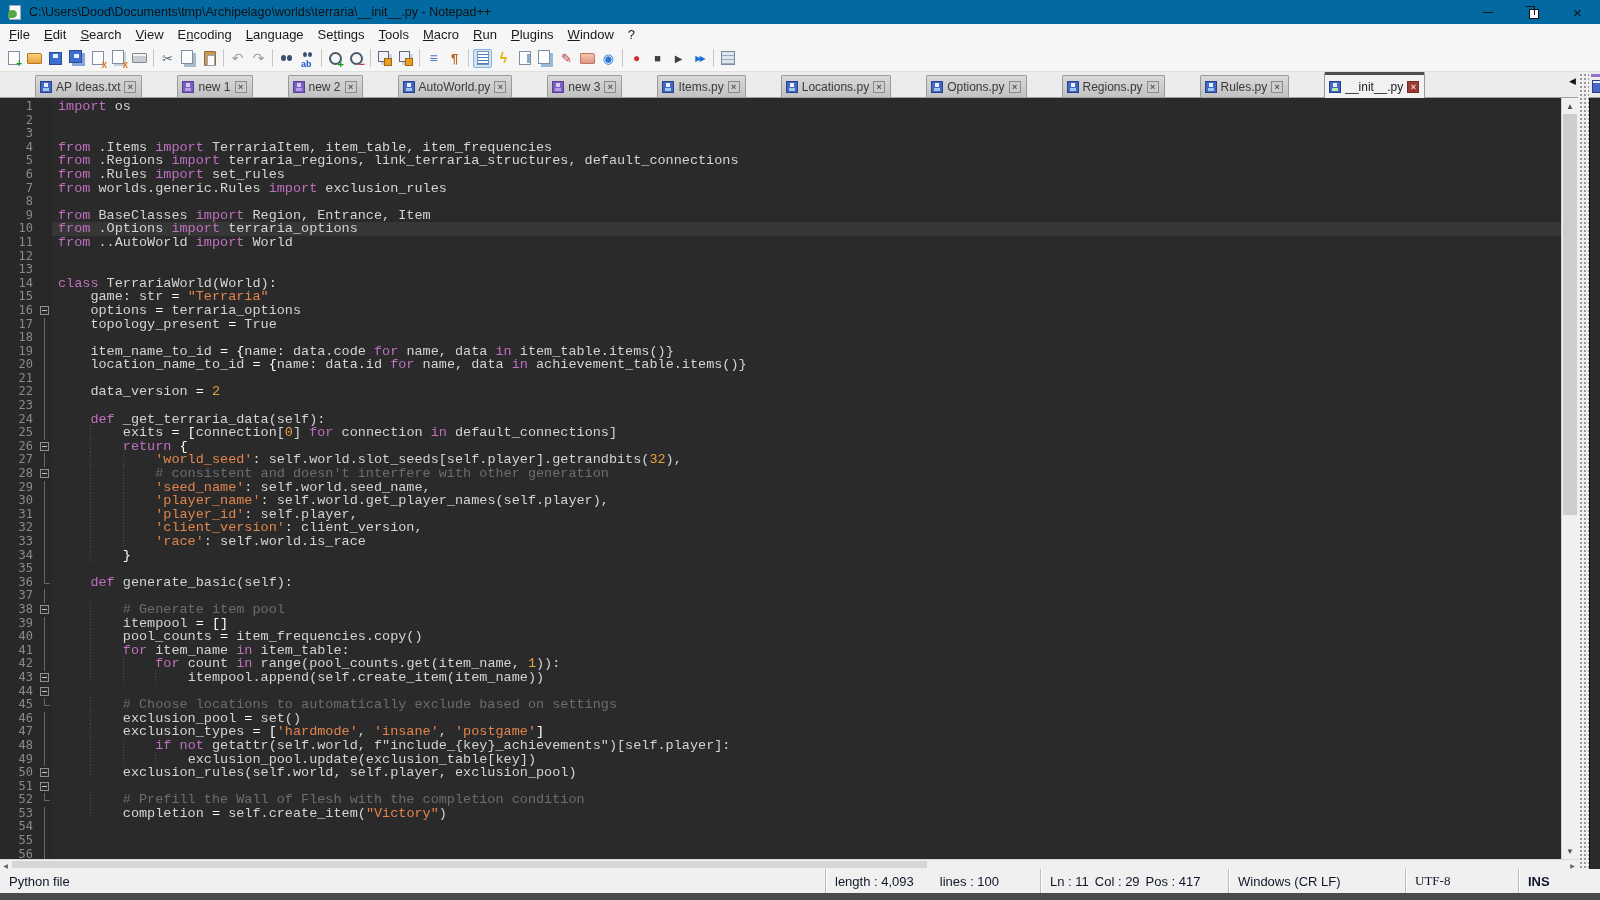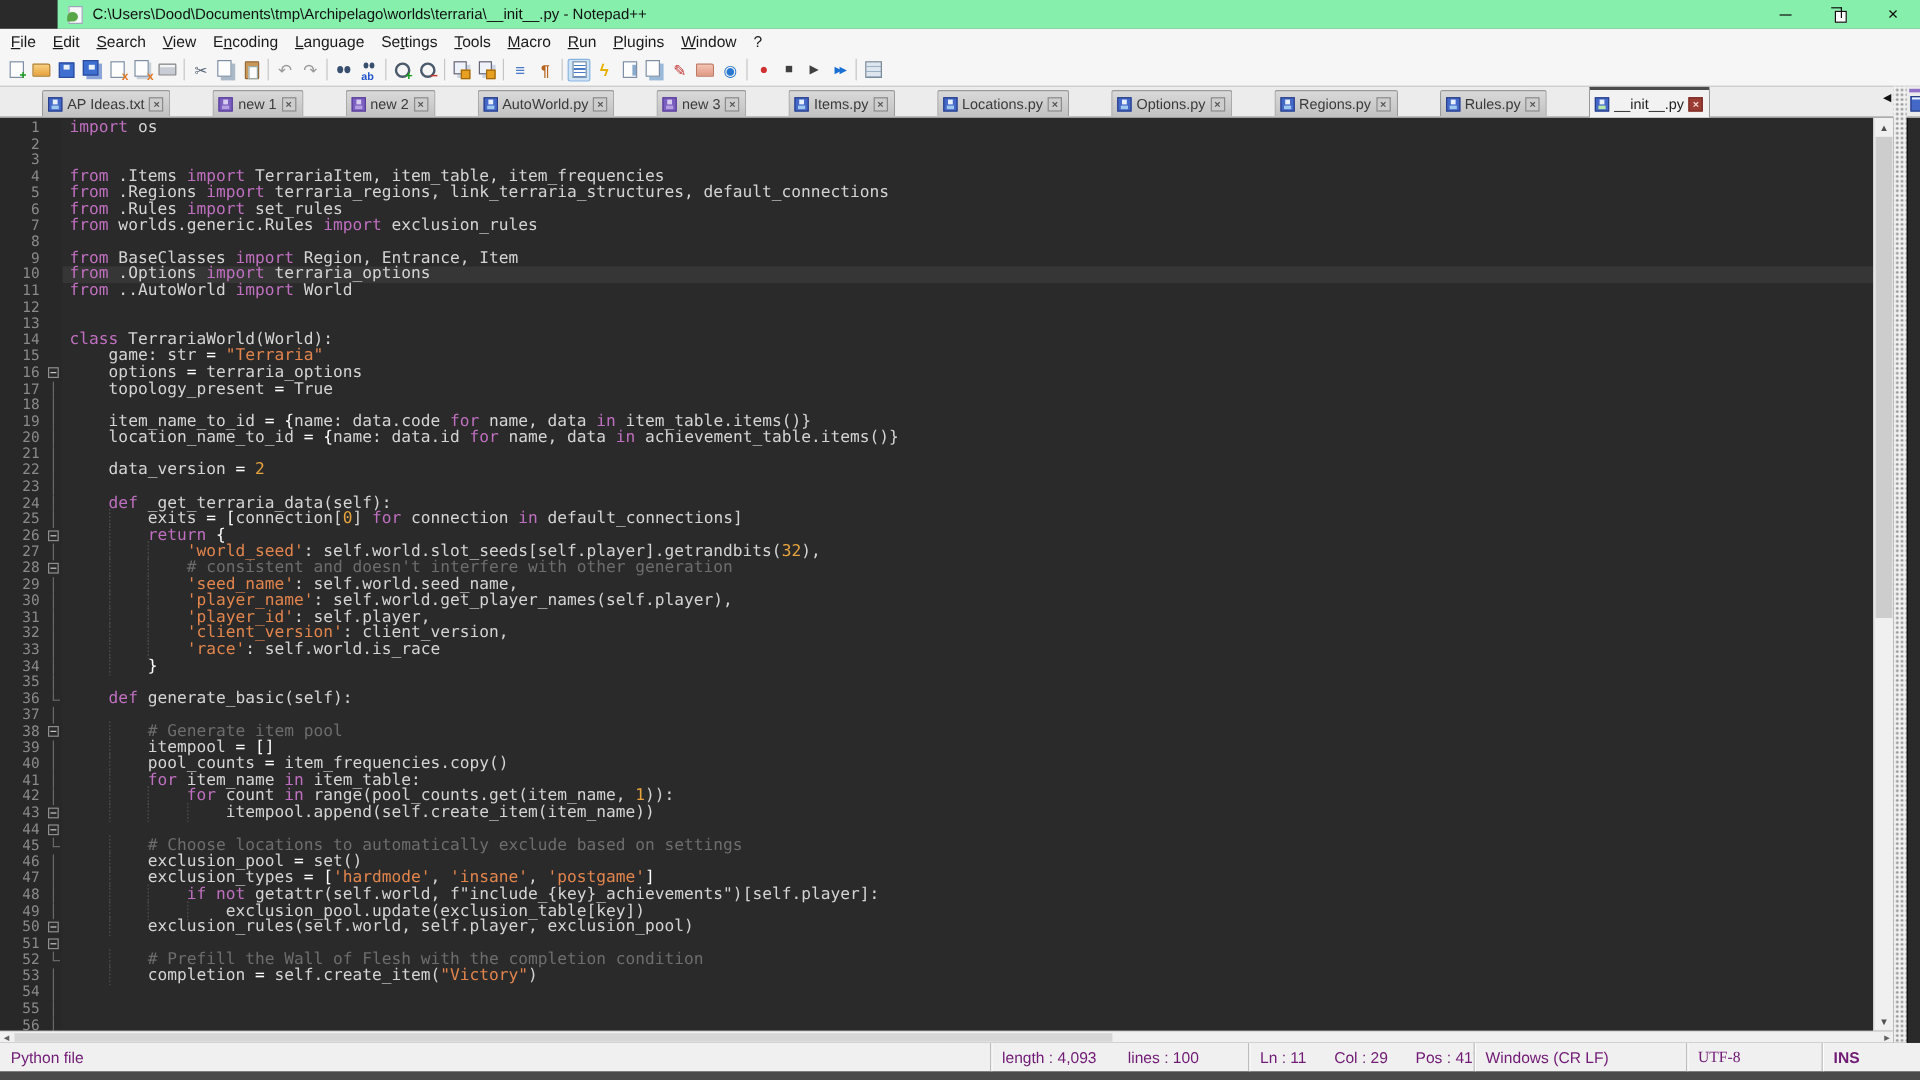--- a/index.html
+++ b/index.html
@@ -1,21 +1,21 @@
 <!DOCTYPE html>
 <html><head>
 <meta charset="utf-8">
 <style>
   * { margin:0; padding:0; box-sizing:border-box; }
   html,body { width:1600px; height:900px; overflow:hidden; background:#4a4a4a;
     font-family:"Liberation Sans", sans-serif; }
   .win { position:relative; width:1600px; height:900px; display:flex; flex-direction:column; background:#2a2a2a; }
 
   
-  .titlebar { height:24px; background:#86efac; display:flex; align-items:center; flex:0 0 auto;margin-left:48px; }
+  .titlebar { height:24px; background:#0369a1; display:flex; align-items:center; flex:0 0 auto; }
   .appicon { width:16px; height:16px; margin:0 6px 0 7px; position:relative; }
   .appicon::before { content:""; position:absolute; left:2px; top:1px; width:10px; height:13px; background:#f8f8f8; border:1px solid #9aa7b8; }
   .appicon::after { content:""; position:absolute; left:1px; top:6px; width:9px; height:8px; background:#59a648; border-radius:50% 50% 50% 10%; }
   .title-text { font-size:12.5px; color:#111; white-space:nowrap; }
   .tb-spacer { flex:1; }
   .winbtn { width:45px; height:24px; display:flex; align-items:center; justify-content:center; color:#111; }
   .winbtn.mini::before { content:""; width:10px; height:1px; background:#111; }
   .winbtn.rest { position:relative; }
   .winbtn.rest::before { content:""; width:8px; height:8px; border:1px solid #111; position:absolute; left:19px; top:9px; background:#fff; }
   .winbtn.rest::after { content:""; width:8px; height:8px; border:1px solid #111; position:absolute; left:16px; top:6px; border-left:none; border-bottom:none; }
@@ -98,21 +98,21 @@
      font-family:"DejaVu Sans Mono", monospace; font-size:13.5px; line-height:13.6px; }
   .gutter { flex:0 0 52px; background:#282828; padding-top:2px; }
   .gut-row { display:flex; height:13.6px; }
   .lnum { width:36px; text-align:right; padding-right:3px; color:#8a8a8a; font-size:12px; }
   .fold { width:16px; position:relative; display:inline-block; }
   .fold.f1::before { content:""; position:absolute; left:4px; top:2px; width:7px; height:7px; border:1px solid #8f8f8f; background:#2a2a2a; }
   .fold.f1::after { content:""; position:absolute; left:6px; top:6px; width:5px; height:1px; background:#c8c8c8; }
   .fold.f2::before { content:""; position:absolute; left:8px; top:0; width:1px; height:100%; background:#686868; }
   .fold.f3::before { content:""; position:absolute; left:8px; top:0; width:1px; height:8px; background:#686868; }
   .fold.f3::after { content:""; position:absolute; left:8px; top:7px; width:6px; height:1px; background:#686868; }
-  .codecol { flex:1 1 auto; padding-top:2px; overflow:hidden; }
+  .codecol { flex:1 1 auto; padding-top:2px; overflow:hidden;font-family:Liberation Mono, monospace; }
   .code-row { height:13.6px; white-space:pre; padding-left:6px; }
   .code-row.cur { background:#363636; }
   .ind { white-space:pre; }
   .ind.guide { background-image:linear-gradient(#4d4d4d 45%, transparent 0); background-size:1px 3px; background-repeat:repeat-y; background-position:0 0; }
   .tk-d { color:#d4d4d4; } .tk-o { color:#ffffff; }
   .tk-k { color:#bf6fbf; } .tk-s { color:#e2854d; }
   .tk-n { color:#e8a33d; } .tk-c { color:#6d6d6d; }
 
   
   .vscroll { flex:0 0 17px; background:#f0f0f0; border-left:1px solid #d0d0d0; display:flex; flex-direction:column; }
@@ -129,24 +129,24 @@
   .splitter { flex:0 0 11px; background-color:#f0f0f0;
      background-image:radial-gradient(#9a9a9a 1px, transparent 1.2px); background-size:4px 4px; background-position:1px 1px; }
   .sliver { flex:0 0 11px; display:flex; flex-direction:column; }
   .sliver-tab { height:26px; background:#ececec; position:relative; border-bottom:1px solid #a0a0a0; }
   .sliver-tab::before { content:""; position:absolute; left:2px; right:0; top:2px; height:3px; background:#9070c8; }
   .sliver-tab::after { content:""; position:absolute; left:3px; top:8px; width:9px; height:11px; background:#4468c8; border:1px solid #2a3f88; box-shadow:inset 0 2px 0 #e8f0ff; }
   .sliver-edit { flex:1; background:#2a2a2a; border-left:1px solid #101010; }
   .tab-overflow { position:absolute; top:4px; right:24px; color:#111; font-size:9px; z-index:2; }
 
   
-  .status { flex:0 0 24px; background:#f0f0f0; display:flex; font-size:13px; color:#701a75; align-items:center; }
+  .status { flex:0 0 24px; background:#f0f0f0; display:flex; font-size:13px; color:#0f172a; align-items:center; }
   .sec { height:100%; display:flex; align-items:center; border-left:1px solid #bdbdbd; box-shadow:inset 1px 0 0 #fff; padding-left:9px; gap:26px; white-space:nowrap; overflow:hidden; }
   .sec.first { border-left:none; box-shadow:none; flex:0 0 825px; }
-  .sec.s2 { flex:0 0 215px; } .sec.s3 { flex:0 0 188px; gap:23px; } .sec.s4 { flex:0 0 177px; }
+  .sec.s2 { flex:0 0 215px; } .sec.s3 { flex:0 0 188px; gap:6px; } .sec.s4 { flex:0 0 177px; }
   .sec.s5 { flex:0 0 113px;font-family:Liberation Serif, serif; } .sec.s6 { flex:1 1 auto;font-weight:bold; }
   .strip { flex:0 0 7px; background:#4a4a4a; }
 </style>
 </head>
 <body>
 
 <div class="win">
 
   <div class="titlebar">
     <span class="appicon"></span>

